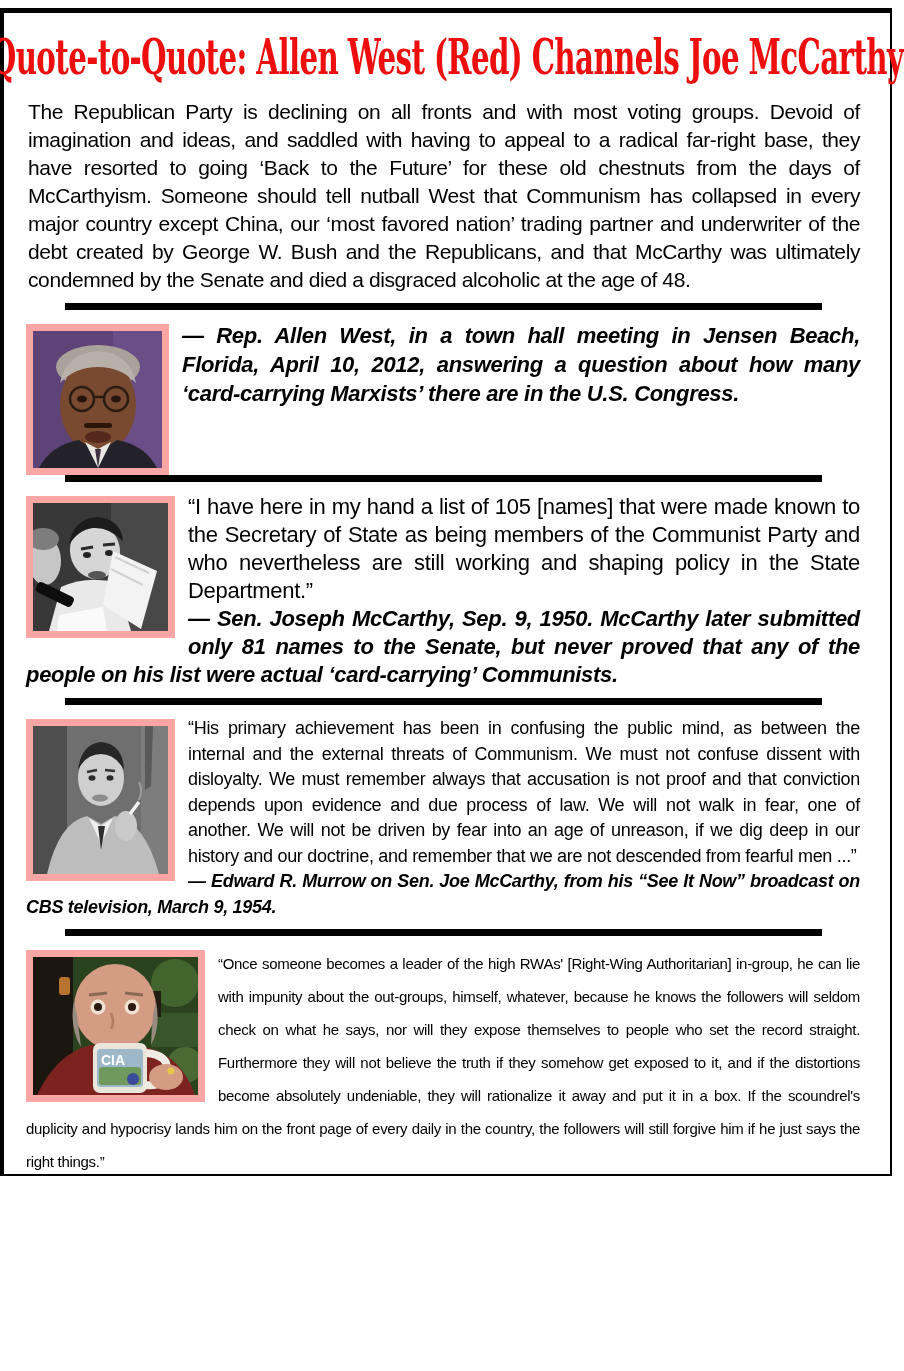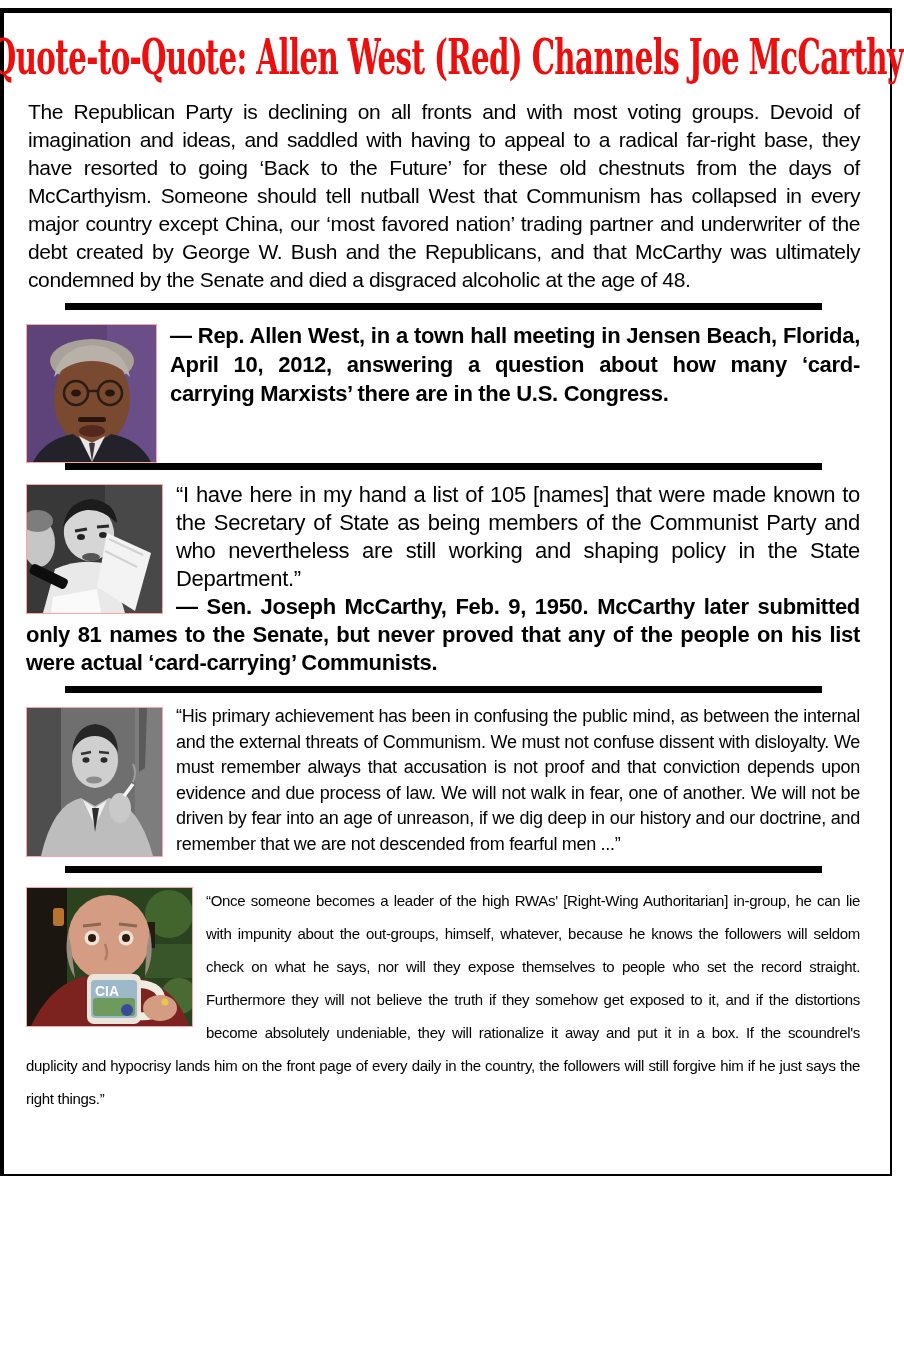--- a/index.html
+++ b/index.html
@@ -25,24 +25,24 @@
     text-align:justify;
   }
   .credit-row{display:flex;justify-content:center;margin-top:7px;height:26px;}
   .credit{
     width:max-content;white-space:nowrap;
     font-family:"DejaVu Serif", serif;font-weight:bold;font-size:21px;
     transform:scaleX(0.92);transform-origin:center;
   }
   .bar{clear:both;height:7px;background:#000;width:757px;margin:9px 0 11px 61px;}
   .section{clear:both;margin:0 30px 0 22px;}
-  .photo{float:left;border:1px solid #fca5a5;margin:3px 13px 0 0;background:#888;}
+  .photo{float:left;border:7px solid #fca5a5;margin:3px 13px 0 0;background:#888;}
   .photo svg{display:block;}
   .quote,.attribution{margin:0;text-align:justify;font-size:22px;line-height:29px;letter-spacing:-0.3px;}
-  .attribution{font-weight:bold;}
+  .attribution{font-weight:bold;font-style:italic;}
   .s2 .quote,.s2 .attribution{line-height:28px;}
   .s3 .quote,.s3 .attribution{font-size:18px;line-height:25.5px;}
   .s4 .quote,.s4 .attribution{font-size:15px;line-height:33px;}
 </style>
 </head>
 <body>
 
 <div class="frame">
 
   <div class="title-row">
@@ -93,21 +93,21 @@
         <ellipse cx="76" cy="50" rx="4" ry="3" fill="#222"></ellipse>
         <ellipse cx="64" cy="72" rx="9" ry="4" fill="#555"></ellipse>
         <path d="M28 84 Q55 72 84 80 L98 128 L16 128 Z" fill="#e9e9e9"></path>
         <path d="M80 48 L124 68 L108 126 L70 102 Z" fill="#f3f3f3"></path>
         <path d="M82 54 L116 70 M78 66 L110 82" stroke="#d2d2d2" stroke-width="2"></path>
         <rect x="2" y="86" width="40" height="11" rx="4" fill="#0d0d0d" transform="rotate(26 22 91)"></rect>
         <path d="M26 112 L70 104 L74 128 L24 128 Z" fill="#fafafa"></path>
       </svg>
     </div>
     <p class="quote">“I have here in my hand a list of 105 [names] that were made known to the Secretary of State as being members of the Communist Party and who nevertheless are still working and shaping policy in the State Department.”</p>
-    <p class="attribution">— Sen. Joseph McCarthy, Feb. 9, 1950. McCarthy later submitted only 81 names to the Senate, but never proved that any of the people on his list were actual ‘card-carrying’ Communists.</p>
+    <p class="attribution">— Sen. Joseph McCarthy, Sep. 9, 1950. McCarthy later submitted only 81 names to the Senate, but never proved that any of the people on his list were actual ‘card-carrying’ Communists.</p>
   </div>
 
   <div class="bar"></div>
 
   <div class="section s3">
     <div class="photo" aria-label="Photo of Edward R. Murrow">
       <svg width="135" height="148" viewBox="0 0 135 148" role="img">
         <rect width="135" height="148" fill="#6f6f6f"></rect>
         <rect width="34" height="148" fill="#4e4e4e"></rect>
         <rect x="108" width="27" height="148" fill="#7d7d7d"></rect>
@@ -120,20 +120,21 @@
         <ellipse cx="67" cy="72" rx="8" ry="3.5" fill="#8c8c8c"></ellipse>
         <path d="M14 148 Q26 96 54 90 L68 98 L82 90 Q112 96 126 148 Z" fill="#bdbdbd"></path>
         <path d="M56 92 L68 118 L80 92 L68 100 Z" fill="#efefef"></path>
         <path d="M65 100 L68 124 L72 100 Z" fill="#2e2e2e"></path>
         <ellipse cx="93" cy="100" rx="11" ry="15" fill="#c9c9c9"></ellipse>
         <line x1="97" y1="88" x2="106" y2="76" stroke="#f4f4f4" stroke-width="3.5"></line>
         <path d="M106 74 Q110 64 106 56" stroke="#9d9d9d" stroke-width="2" fill="none"></path>
       </svg>
     </div>
     <p class="quote">“His primary achievement has been in confusing the public mind, as between the internal and the external threats of Communism. We must not confuse dissent with disloyalty. We must remember always that accusation is not proof and that conviction depends upon evidence and due process of law. We will not walk in fear, one of another. We will not be driven by fear into an age of unreason, if we dig deep in our history and our doctrine, and remember that we are not descended from fearful men ...”</p>
+    <p class="attribution">— Edward R. Murrow on Sen. Joe McCarthy, from his “See It Now” broadcast on CBS television, March 9, 1954.</p>
   </div>
 
   <div class="bar"></div>
 
   <div class="section s4">
     <div class="photo" aria-label="Photo of Dr. Bob Altemeyer">
       <svg width="165" height="138" viewBox="0 0 165 138" role="img">
         <rect width="165" height="138" fill="#2b421f"></rect>
         <rect width="40" height="138" fill="#1b160f"></rect>
         <circle cx="142" cy="26" r="24" fill="#42652e"></circle>

